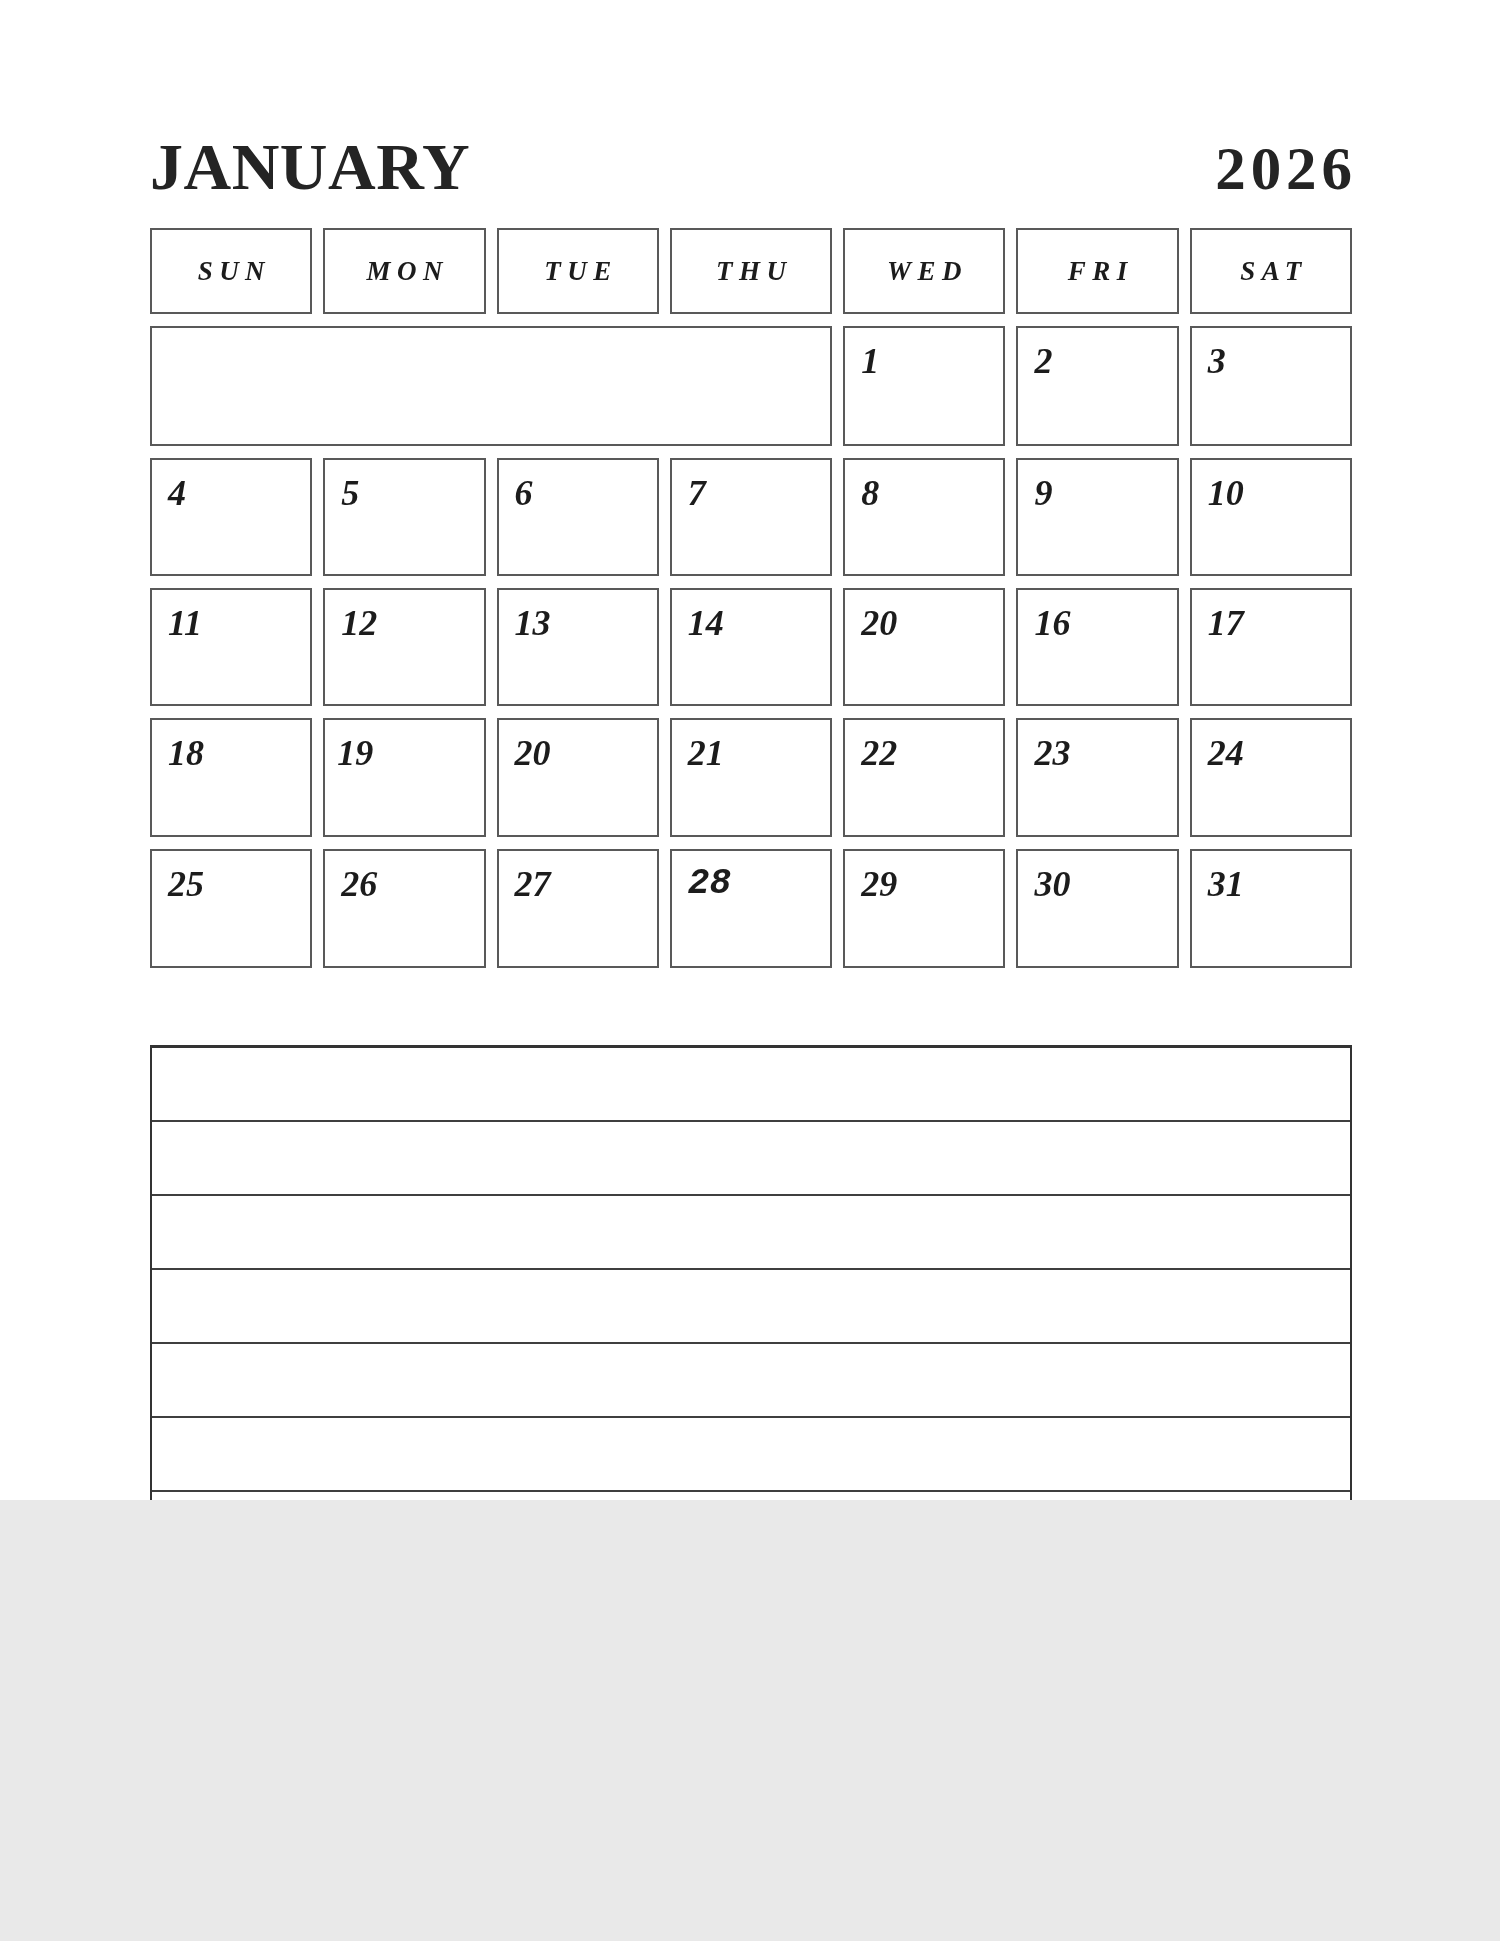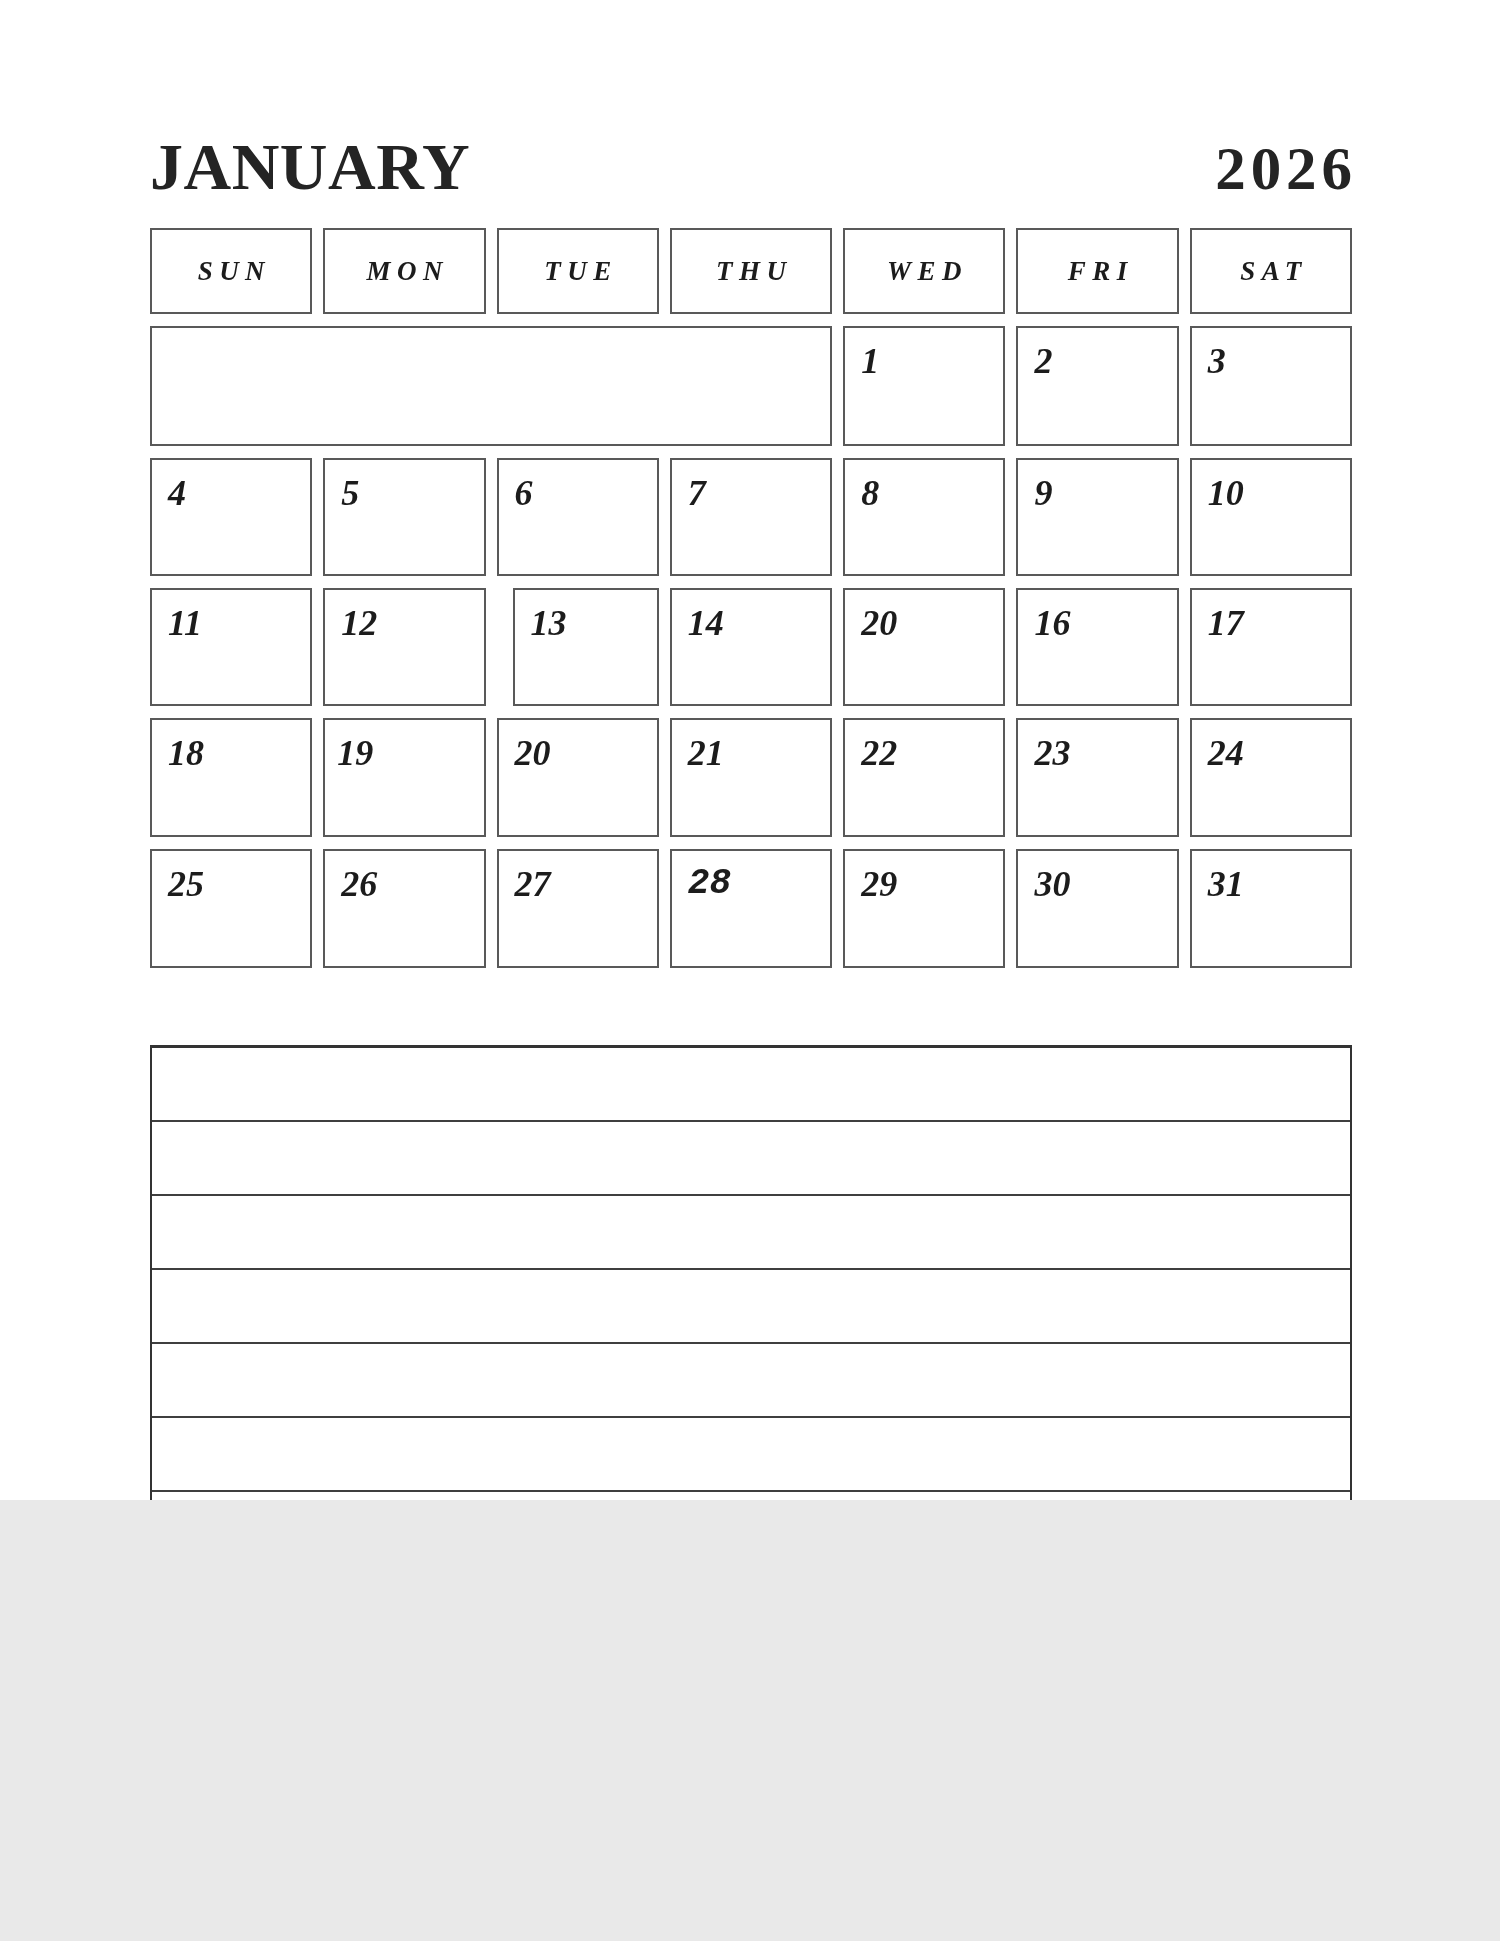--- a/index.html
+++ b/index.html
@@ -126,21 +126,21 @@
       <div class="day-cell" style="grid-column: span 1;"><span class="day-num">3</span></div>
       <div class="day-cell" style="grid-column: span 1;"><span class="day-num">4</span></div>
       <div class="day-cell" style="grid-column: span 1;"><span class="day-num">5</span></div>
       <div class="day-cell" style="grid-column: span 1;"><span class="day-num">6</span></div>
       <div class="day-cell" style="grid-column: span 1;"><span class="day-num">7</span></div>
       <div class="day-cell" style="grid-column: span 1;"><span class="day-num">8</span></div>
       <div class="day-cell" style="grid-column: span 1;"><span class="day-num">9</span></div>
       <div class="day-cell" style="grid-column: span 1;"><span class="day-num">10</span></div>
       <div class="day-cell" style="grid-column: span 1;"><span class="day-num">11</span></div>
       <div class="day-cell" style="grid-column: span 1;"><span class="day-num">12</span></div>
-      <div class="day-cell" style="grid-column: span 1; margin-left: 16px;"><span class="day-num">13</span></div>
+      <div class="day-cell" style="grid-column: span 1;"><span class="day-num">13</span></div>
       <div class="day-cell" style="grid-column: span 1;"><span class="day-num">14</span></div>
       <div class="day-cell" style="grid-column: span 1;"><span class="day-num">20</span></div>
       <div class="day-cell" style="grid-column: span 1;"><span class="day-num">16</span></div>
       <div class="day-cell" style="grid-column: span 1;"><span class="day-num">17</span></div>
       <div class="day-cell" style="grid-column: span 1;"><span class="day-num">18</span></div>
       <div class="day-cell" style="grid-column: span 1; padding-left: 12px;"><span class="day-num">19</span></div>
       <div class="day-cell" style="grid-column: span 1;"><span class="day-num">20</span></div>
       <div class="day-cell" style="grid-column: span 1;"><span class="day-num">21</span></div>
       <div class="day-cell" style="grid-column: span 1;"><span class="day-num">22</span></div>
       <div class="day-cell" style="grid-column: span 1;"><span class="day-num">23</span></div>

